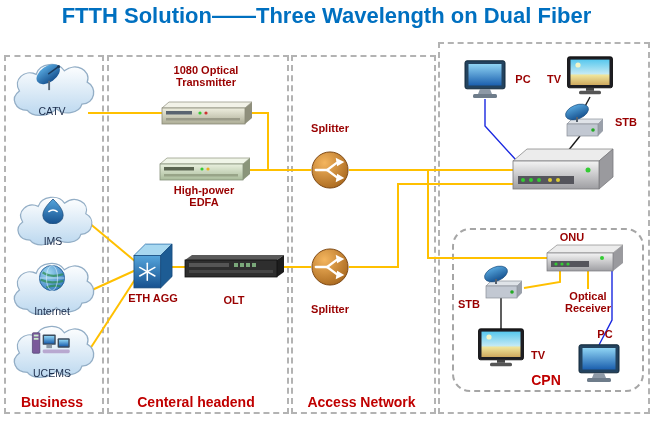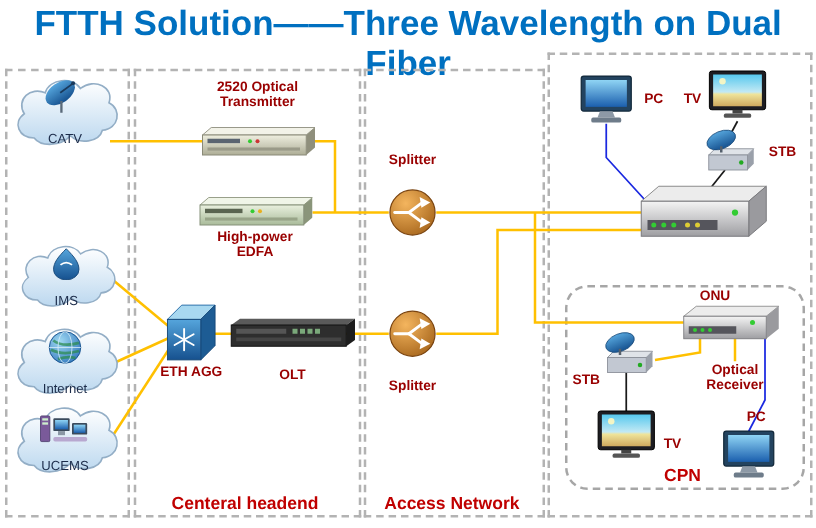--- a/index.html
+++ b/index.html
@@ -2,21 +2,21 @@
 <html><head>
 <meta charset="utf-8">
 <style>
   html,body{margin:0;padding:0;background:#fff;}
   .stage{
     position:relative;width:653px;height:422px;background:#fff;overflow:hidden;
     font-family:"Liberation Sans",sans-serif;
   }
   .title{
     position:absolute;left:0;top:3px;width:100%;text-align:center;
-    font-size:28px;font-weight:bold;color:#0070C0;letter-spacing:0;
+    font-size:22px;font-weight:bold;color:#0070C0;letter-spacing:0;
   }
   .dbox{position:absolute;border:2px dashed #b3b3b3;z-index:0;}
   .dbox.rounded{border-radius:18px;border-color:#a6a6a6;}
   .lines{position:absolute;left:0;top:0;z-index:1;pointer-events:none;}
   .dev{position:absolute;z-index:2;}
   .dev svg{display:block;}
   .lbl{
     position:absolute;z-index:3;font-weight:bold;font-size:11px;line-height:12px;
     color:#990000;text-align:center;
   }
@@ -162,22 +162,23 @@
       <rect x="12" y="6" width="14" height="11" rx="1" fill="#3a4a5c"></rect>
       <rect x="13.5" y="7.5" width="11" height="8" fill="url(#gScreen)"></rect>
       <rect x="16" y="17" width="6" height="3.5" fill="#8a97a5"></rect>
       <rect x="28" y="10" width="13" height="10" rx="1" fill="#3a4a5c"></rect>
       <rect x="29.5" y="11.5" width="10" height="7" fill="url(#gScreen)"></rect>
       <rect x="12" y="22" width="29" height="4" rx="1.5" fill="#b8a8d0"></rect>
     </svg>
     <div class="clbl">UCEMS</div>
   </div>
 
-
-  <div class="lbl" style="left:166px;top:64px;width:80px">2520 Optical Transmitter</div>
+  <div class="slbl" style="left:4px;top:394px;width:96px">Business</div>
+
+  <div class="lbl" style="left:166px;top:64px;width:80px">1080 Optical Transmitter</div>
   <div class="dev" style="left:160px;top:101px">
     <svg viewBox="0 0 92 24" width="92" height="24">
       <polygon points="2,7 9,1 92,1 85,7" fill="#f2f2e8" stroke="#99998a" stroke-width="0.8"></polygon>
       <polygon points="85,23 85,7 92,1 92,17" fill="#8f8f7c"></polygon>
       <rect x="2" y="7" width="83" height="16" fill="url(#gRack)" stroke="#8a8a78" stroke-width="0.8"></rect>
       <rect x="6" y="10" width="26" height="3.5" fill="#5a6470"></rect>
       <circle cx="40" cy="12" r="1.6" fill="#33cc33"></circle>
       <circle cx="46" cy="12" r="1.6" fill="#cc3333"></circle>
       <rect x="6" y="17" width="74" height="2.5" fill="#9a9a88"></rect>
     </svg>

